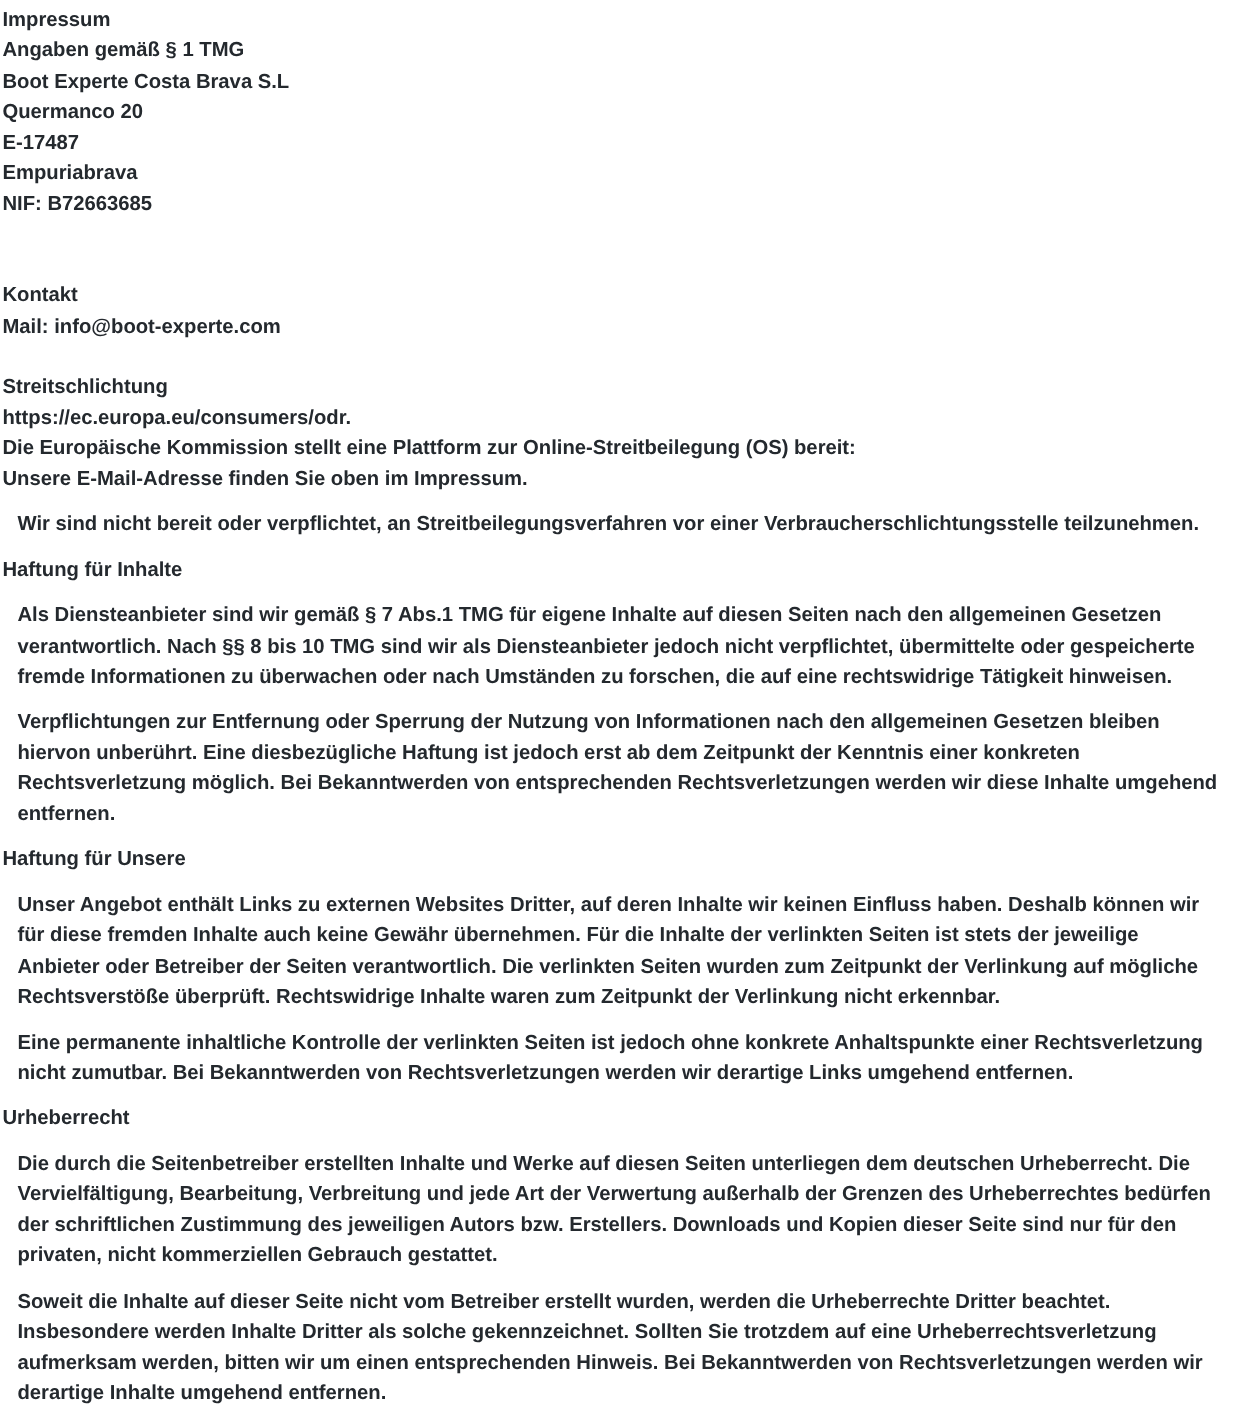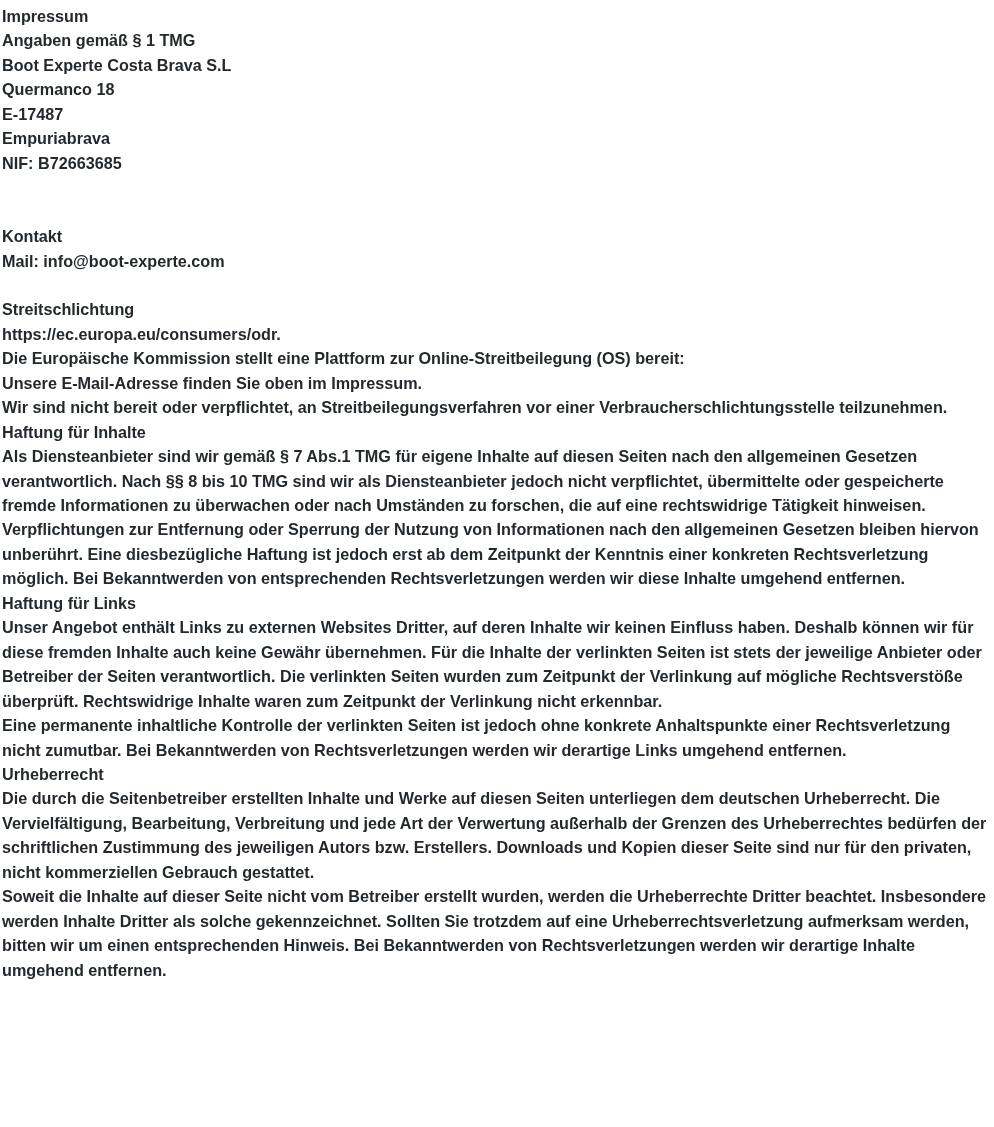--- a/index.html
+++ b/index.html
@@ -27,41 +27,41 @@
   .block {
     margin: 0;
     padding: 0;
   }
   .line {
     margin: 0;
     padding: 0;
     white-space: pre-wrap;
   }
   .para {
-    margin: 0;
+    margin: 12px;
     padding: 0;
     text-align: left;
   }
   .spacer {
     height: 24.45px;
   }
   .spacer-half {
     height: 24.45px;
   }
 </style>
 </head>
 <body>
 
 <div id="legal-page">
 
   <div class="block">
     <div class="line">Impressum</div>
     <div class="line">Angaben gemäß § 1 TMG</div>
     <div class="line">Boot Experte Costa Brava S.L</div>
-    <div class="line">Quermanco 18</div>
+    <div class="line">Quermanco 20</div>
     <div class="line">E-17487</div>
     <div class="line">Empuriabrava</div>
     <div class="line">NIF: B72663685</div>
   </div>
 
   <div class="spacer"></div>
   <div class="spacer-half"></div>
 
   <div class="block">
     <div class="line">Kontakt</div>
@@ -78,21 +78,21 @@
     <div class="para">Wir sind nicht bereit oder verpflichtet, an Streitbeilegungsverfahren vor einer Verbraucherschlichtungsstelle teilzunehmen.</div>
   </div>
 
   <div class="block">
     <div class="line">Haftung für Inhalte</div>
     <div class="para">Als Diensteanbieter sind wir gemäß § 7 Abs.1 TMG für eigene Inhalte auf diesen Seiten nach den allgemeinen Gesetzen verantwortlich. Nach §§ 8 bis 10 TMG sind wir als Diensteanbieter jedoch nicht verpflichtet, übermittelte oder gespeicherte fremde Informationen zu überwachen oder nach Umständen zu forschen, die auf eine rechtswidrige Tätigkeit hinweisen.</div>
     <div class="para">Verpflichtungen zur Entfernung oder Sperrung der Nutzung von Informationen nach den allgemeinen Gesetzen bleiben hiervon unberührt. Eine diesbezügliche Haftung ist jedoch erst ab dem Zeitpunkt der Kenntnis einer konkreten Rechtsverletzung möglich. Bei Bekanntwerden von entsprechenden Rechtsverletzungen werden wir diese Inhalte umgehend entfernen.</div>
   </div>
 
   <div class="block">
-    <div class="line">Haftung für Links</div>
+    <div class="line">Haftung für Unsere</div>
     <div class="para">Unser Angebot enthält Links zu externen Websites Dritter, auf deren Inhalte wir keinen Einfluss haben. Deshalb können wir für diese fremden Inhalte auch keine Gewähr übernehmen. Für die Inhalte der verlinkten Seiten ist stets der jeweilige Anbieter oder Betreiber der Seiten verantwortlich. Die verlinkten Seiten wurden zum Zeitpunkt der Verlinkung auf mögliche Rechtsverstöße überprüft. Rechtswidrige Inhalte waren zum Zeitpunkt der Verlinkung nicht erkennbar.</div>
     <div class="para">Eine permanente inhaltliche Kontrolle der verlinkten Seiten ist jedoch ohne konkrete Anhaltspunkte einer Rechtsverletzung nicht zumutbar. Bei Bekanntwerden von Rechtsverletzungen werden wir derartige Links umgehend entfernen.</div>
   </div>
 
   <div class="block">
     <div class="line">Urheberrecht</div>
     <div class="para">Die durch die Seitenbetreiber erstellten Inhalte und Werke auf diesen Seiten unterliegen dem deutschen Urheberrecht. Die Vervielfältigung, Bearbeitung, Verbreitung und jede Art der Verwertung außerhalb der Grenzen des Urheberrechtes bedürfen der schriftlichen Zustimmung des jeweiligen Autors bzw. Erstellers. Downloads und Kopien dieser Seite sind nur für den privaten, nicht kommerziellen Gebrauch gestattet.</div>
     <div class="para">Soweit die Inhalte auf dieser Seite nicht vom Betreiber erstellt wurden, werden die Urheberrechte Dritter beachtet. Insbesondere werden Inhalte Dritter als solche gekennzeichnet. Sollten Sie trotzdem auf eine Urheberrechtsverletzung aufmerksam werden, bitten wir um einen entsprechenden Hinweis. Bei Bekanntwerden von Rechtsverletzungen werden wir derartige Inhalte umgehend entfernen.</div>
   </div>
 

